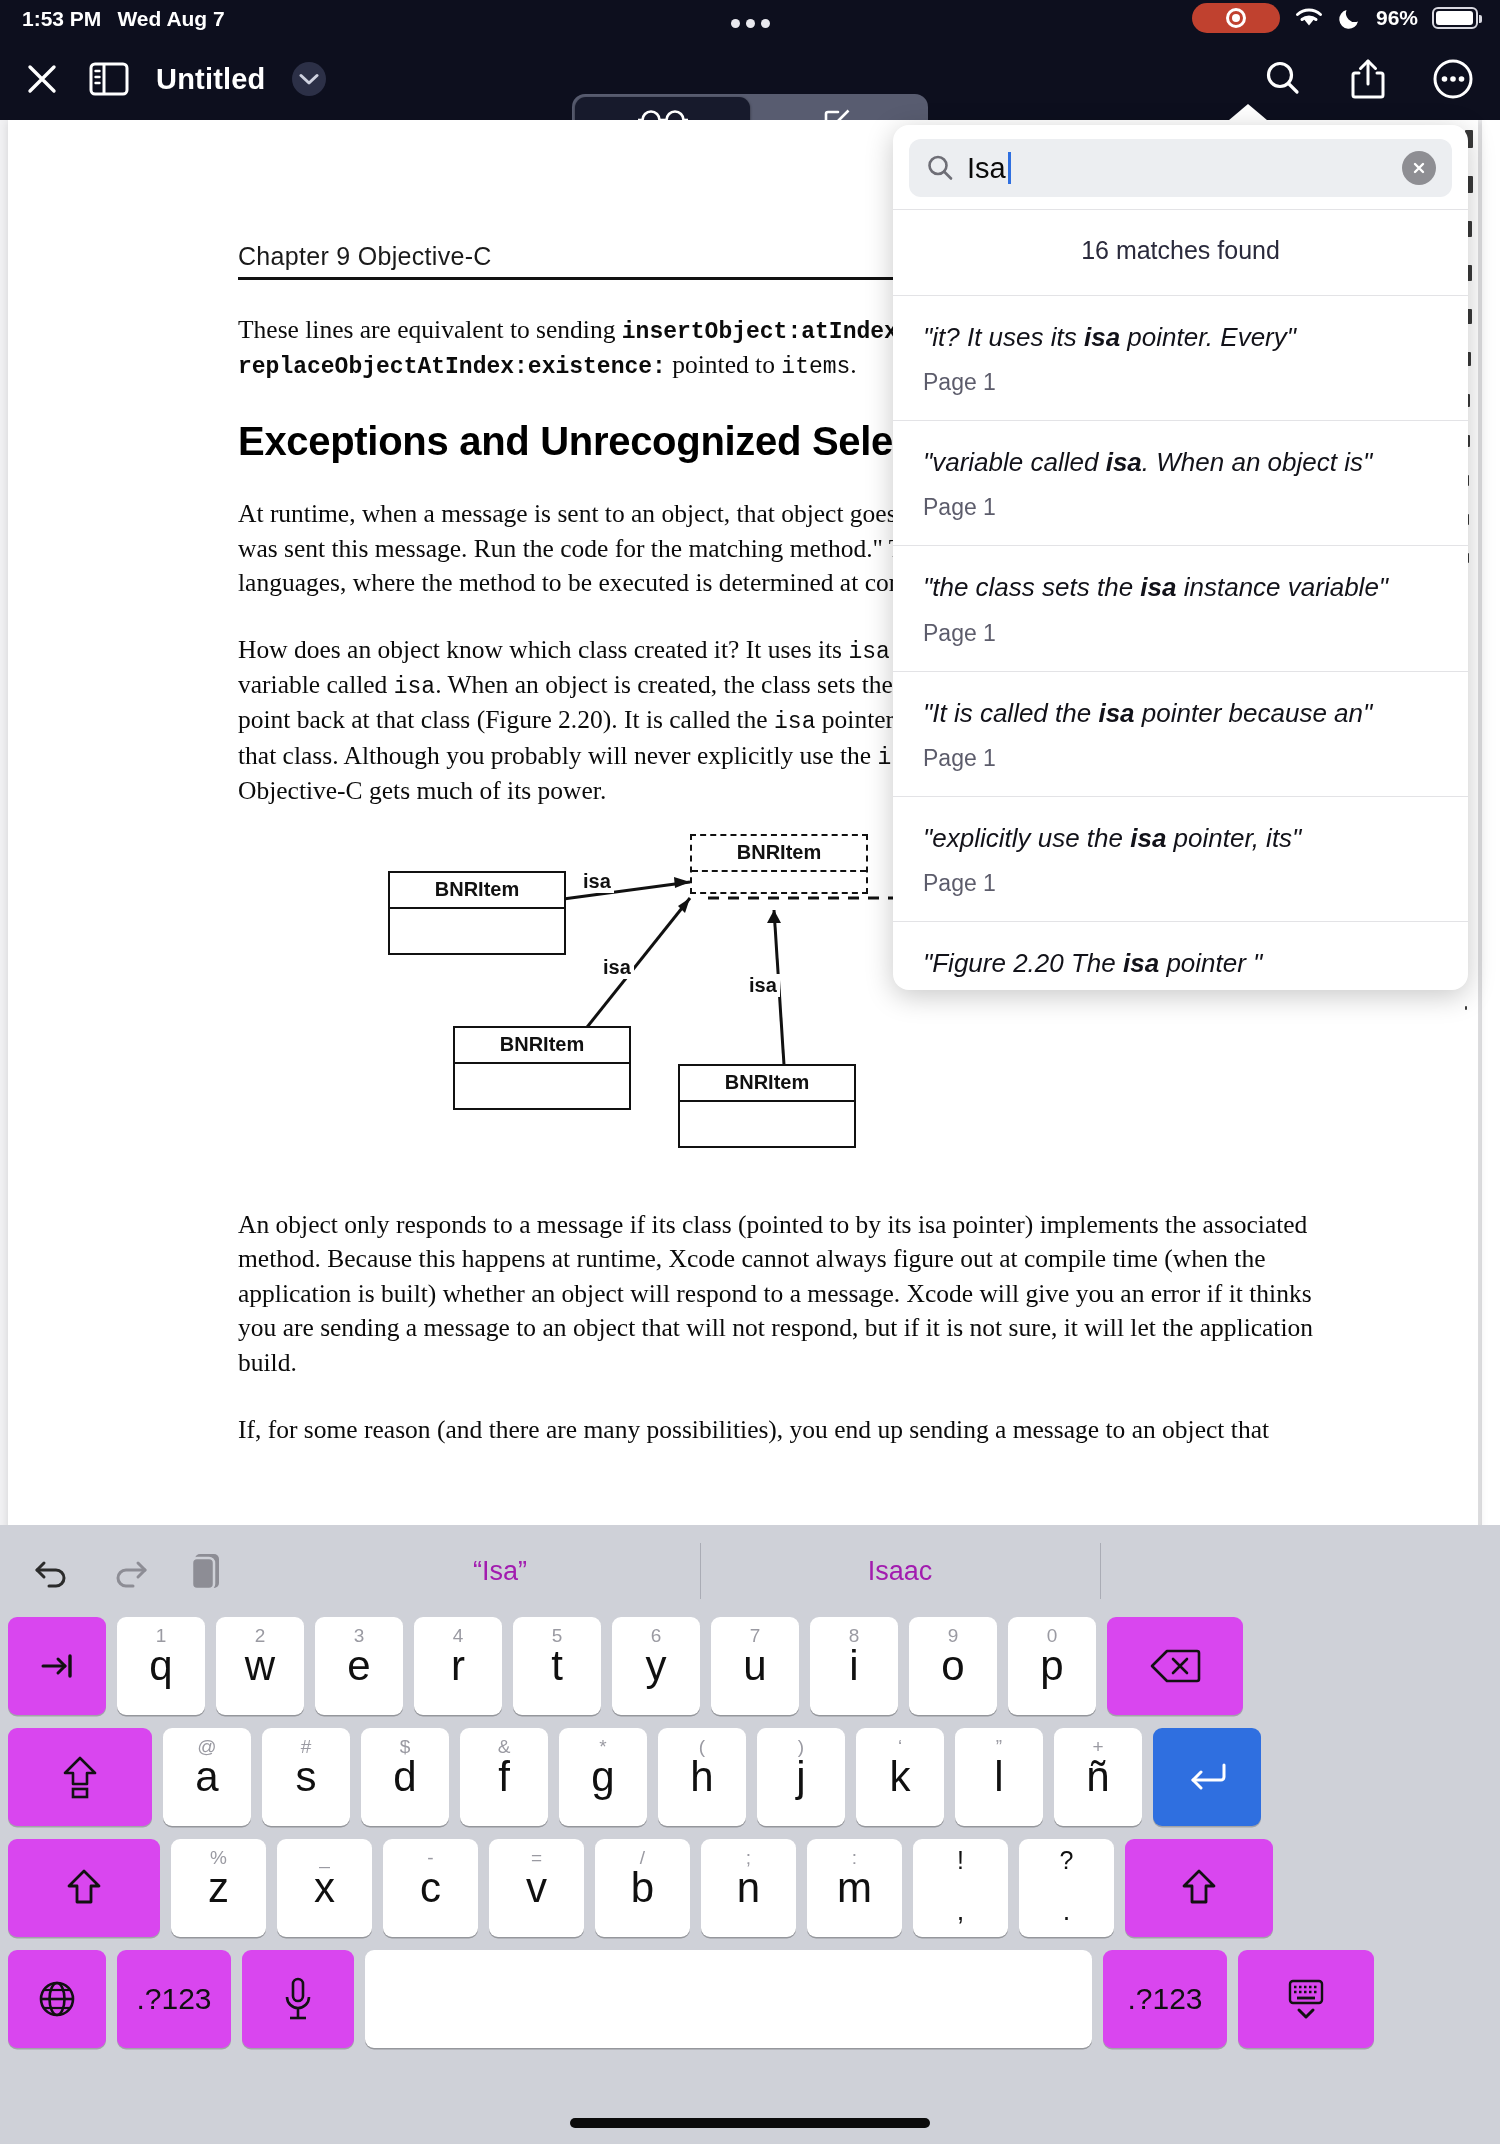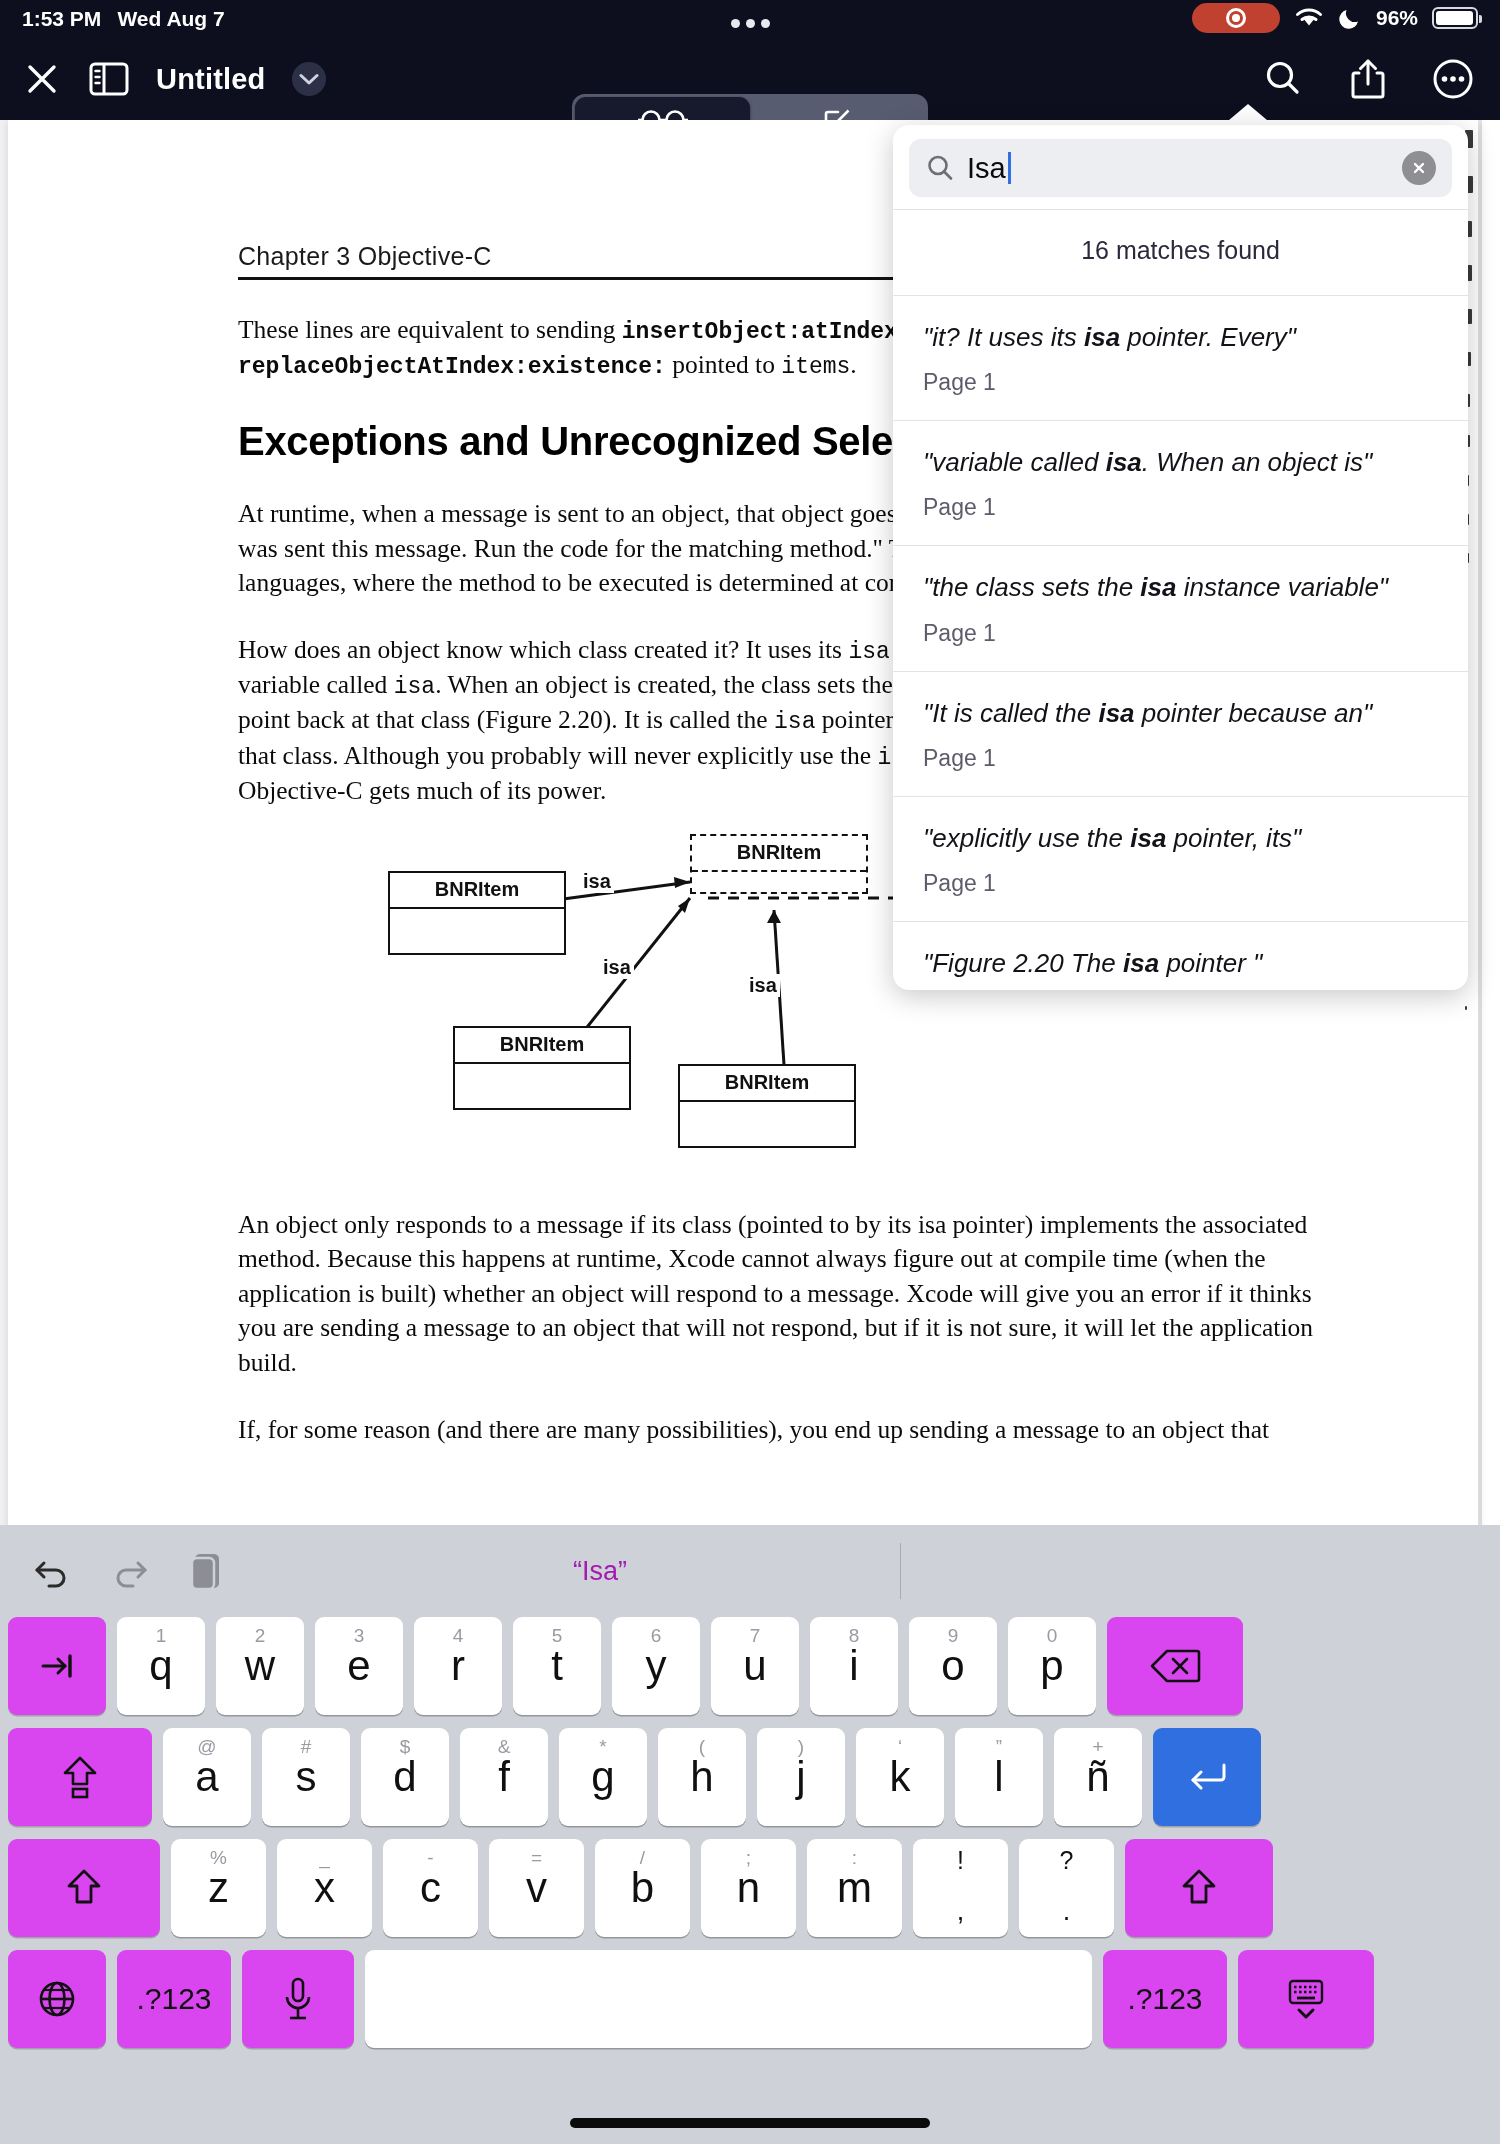--- a/index.html
+++ b/index.html
@@ -268,21 +268,21 @@
           <i style="height:6px;width:2px"></i>
         <i style="height:6px;width:2px"></i>
           <i style="height:5px;width:2px"></i>
           <i style="height:5px;width:2px"></i>
         <i style="height:5px;width:2px"></i>
           <i style="height:4px;width:2px"></i>
           <i style="height:4px;width:2px"></i>
       </div>
 
       <div class="pg-inner">
-        <div class="hdr-line">Chapter 3  Objective-C</div>
+        <div class="hdr-line">Chapter 9  Objective-C</div>
         <div class="rule"></div>
 
         <p class="p-serif"><span>These lines are equivalent to sending </span><span class="mono">insertObject:atIndex:</span><span> and </span><span class="mono">replaceObjectAtIndex:existence:</span><span> pointed to </span><span class="mono-n">items</span><span>.</span></p>
 
         <h2 class="h-sec">Exceptions and Unrecognized Selectors</h2>
 
         <p class="p-serif">At runtime, when a message is sent to an object, that object goes to the class that created it and says, "I was sent this message. Run the code for the matching method." This is different from many other languages, where the method to be executed is determined at compile time.</p>
 
         <p class="p-serif"><span>How does an object know which class created it? It uses its </span><span class="mono-n">isa</span><span> pointer. Every object has an instance variable called </span><span class="mono-n">isa</span><span>. When an object is created, the class sets the </span><span class="mono-n">isa</span><span> instance variable of that object to point back at that class (Figure 2.20). It is called the </span><span class="mono-n">isa</span><span> pointer because an object "is a" instance of that class. Although you probably will never explicitly use the </span><span class="mono-n">isa</span><span> pointer, its existence is what gives Objective-C gets much of its power.</span></p>
 
@@ -390,20 +390,21 @@
           <path d="M30 14 L37 21 L30 28" stroke="#8d8d95" stroke-width="3" fill="none" stroke-linecap="round" stroke-linejoin="round"></path>
           <path d="M37 21 H18 a8 8 0 0 0 0 16 H25" stroke="#8d8d95" stroke-width="3" fill="none" stroke-linecap="round"></path>
         </svg>
         <svg width="44" height="48" viewBox="0 0 44 48">
           <rect x="9" y="7" width="24" height="34" rx="5" fill="#8d8d95"></rect>
           <rect x="6" y="11" width="22" height="31" rx="5" fill="#8d8d95" stroke="#cfd1d8" stroke-width="2.5"></rect>
           <path d="M8 38 L26 16 L26 40 a2 2 0 0 1-2 2 H10 Z" fill="#ffffff" opacity=".0"></path>
         </svg>
       </div>
       <div class="pred-slot">“Isa”</div>
+      <div class="pred-slot">Isaac</div>
       <div class="pred-slot"></div>
     </div>
 
     <div class="krow">
       <div class="key gray" style="width:98px">
         <svg width="40" height="34" viewBox="0 0 40 34">
           <line x1="6" y1="17" x2="28" y2="17" stroke="#111" stroke-width="3" stroke-linecap="round"></line>
           <path d="M21 10 L28 17 L21 24" stroke="#111" stroke-width="3" fill="none" stroke-linecap="round" stroke-linejoin="round"></path>
           <line x1="33" y1="7" x2="33" y2="27" stroke="#111" stroke-width="3.4" stroke-linecap="round"></line>
         </svg>

